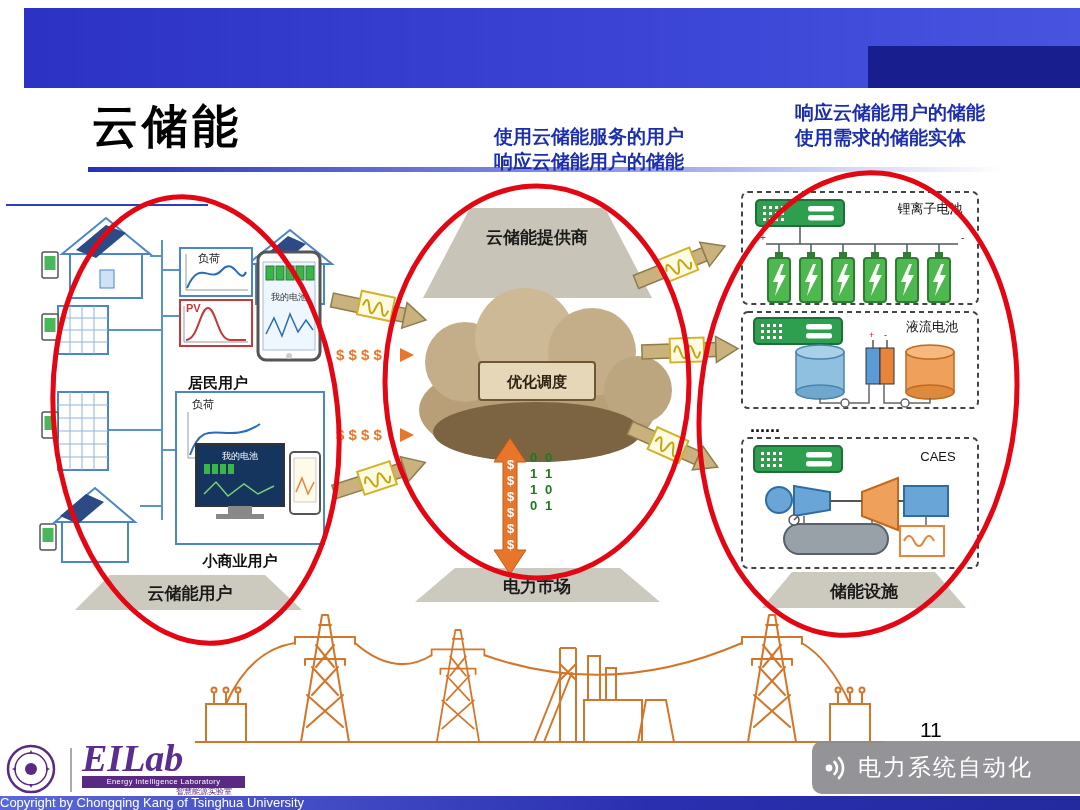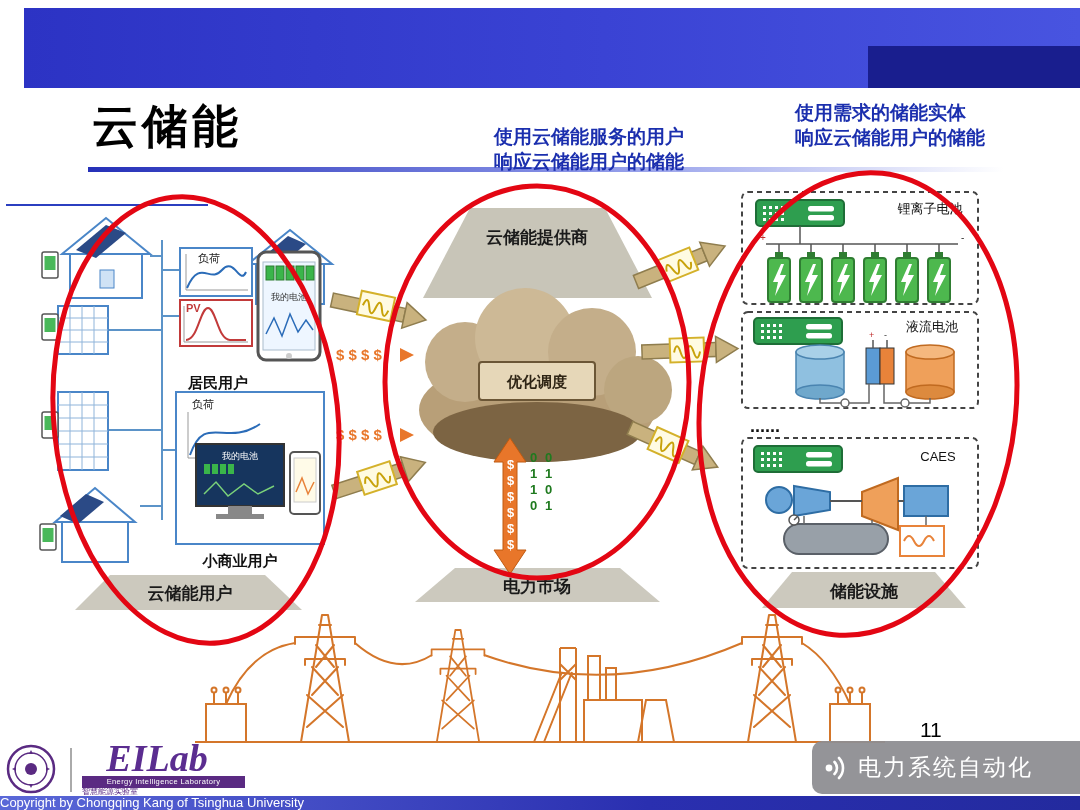--- a/index.html
+++ b/index.html
@@ -26,26 +26,26 @@
   svg text { font-family:"Liberation Sans", sans-serif; }
 
   
   .vtext { position:absolute; writing-mode:vertical-rl; text-orientation:upright; font-weight:bold; }
   .v-dollars { left:503px; top:457px; height:94px; font-size:13px; color:#fff; letter-spacing:1px; }
   .v-binary  { left:526px; top:450px; height:112px; font-size:13px; color:#1f7a1f; letter-spacing:1px; }
 
   
   .seal { left:5px; top:743px; }
   .footer-divider { left:70px; top:748px; width:2px; height:44px; background:#aaa; }
-  .eilab-logo { left:82px; top:738px; width:150px; text-align:center;
+  .eilab-logo { left:82px; top:738px; width:150px; text-align:left;
     font-family:"Liberation Serif", serif; font-style:italic; font-weight:bold;
     font-size:38px; color:#5b2d90; line-height:40px; }
   .eilab-bar { left:82px; top:776px; width:163px; height:12px; background:#5a2a82;
     color:#fff; font-size:7.5px; text-align:center; line-height:12px; letter-spacing:0.4px; }
-  .eilab-cn { left:82px; top:788px; width:150px; text-align:left; font-size:8px; color:#5a2a82; line-height:8px; }
+  .eilab-cn { left:82px; top:788px; width:150px; text-align:right; font-size:8px; color:#5a2a82; line-height:8px; }
   .page-number { left:920px; top:718px; font-size:21px; color:#000000; }
   .bottom-bar { left:0; top:796px; width:1080px; height:14px;
     background:linear-gradient(90deg,#5a68d8 0%,#2a2fb0 60%,#232a9e 100%);
     color:#fff; font-size:13px; text-align:left; line-height:14px; }
   .watermark { left:812px; top:741px; width:268px; height:53px;
     background:rgba(142,142,146,0.95); border-radius:10px 0 0 10px;
     display:flex; align-items:center; gap:8px; padding-left:8px; }
   .watermark-text { color:#fff; font-size:23px; letter-spacing:2px; }
 </style>
 </head>
@@ -57,22 +57,22 @@
   <div class="abs top-band-dark"></div>
   <div class="abs slide-title">云储能</div>
   <div class="abs title-rule"></div>
 
   <div class="abs annot-users-line"></div>
   <div class="abs annot annot-provider">
     <div>使用云储能服务的用户</div>
     <div>响应云储能用户的储能</div>
   </div>
   <div class="abs annot annot-storage">
+    <div>响应云储能用户的储能</div>
     <div>使用需求的储能实体</div>
-    <div>响应云储能用户的储能</div>
   </div>
 
   <svg class="abs seal" width="52" height="52">
     <circle cx="26" cy="26" r="23" fill="#fff" stroke="#5a2a82" stroke-width="2.5"></circle>
     <circle cx="26" cy="26" r="16" fill="none" stroke="#5a2a82" stroke-width="1.5"></circle>
     <circle cx="26" cy="26" r="6" fill="#5a2a82"></circle>
     <path d="M26,7 l2,4 -4,0 z M26,45 l2,-4 -4,0 z M7,26 l4,2 0,-4 z M45,26 l-4,2 0,-4 z" fill="#5a2a82"></path>
   </svg>
   <div class="abs footer-divider"></div>
   <div class="abs eilab-logo">EILab</div>

